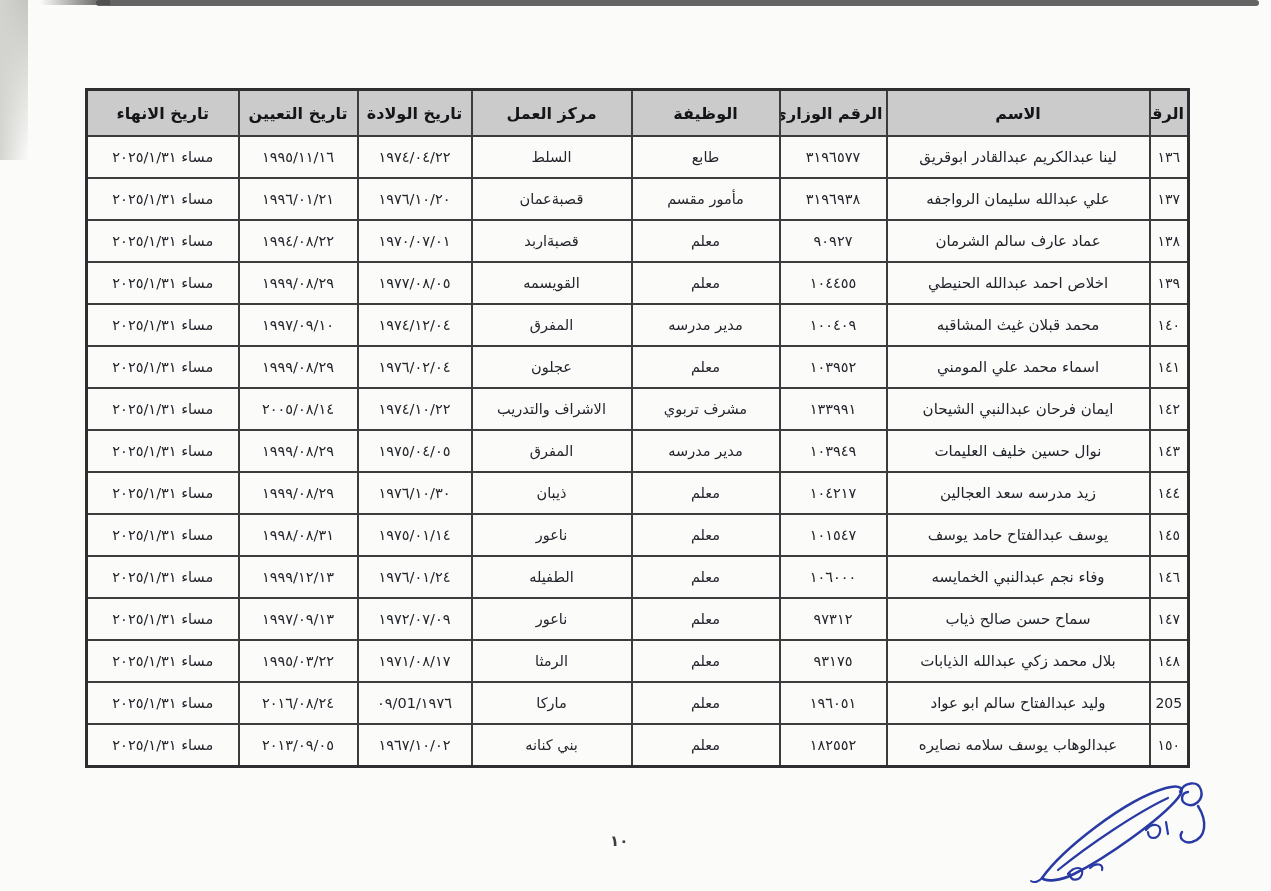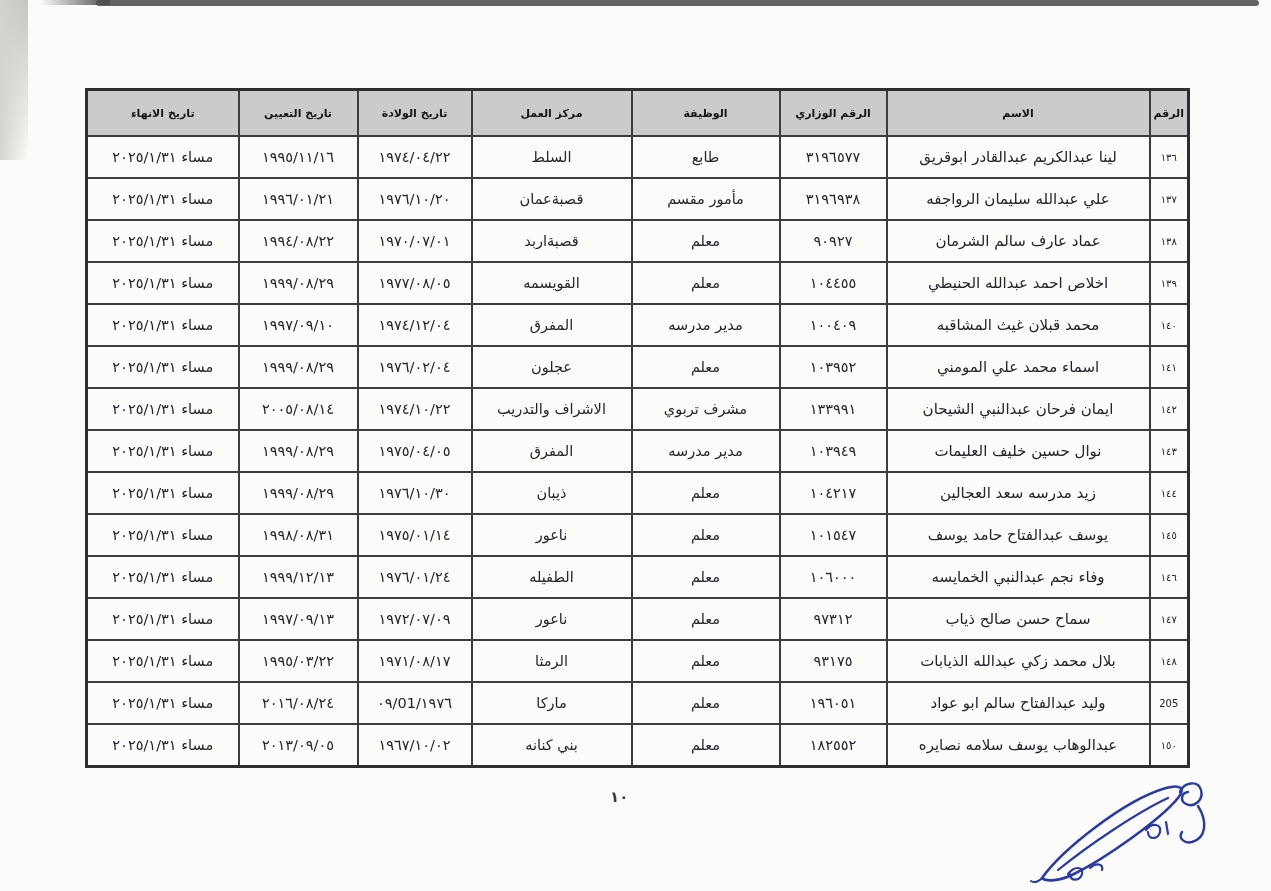--- a/index.html
+++ b/index.html
@@ -22,35 +22,35 @@
     border-collapse:collapse;table-layout:fixed;direction:rtl;
     border:3px solid #2e2e30;
   }
   .roster th,.roster td{
     border:2px solid #3c3c3e;
     text-align:center;vertical-align:middle;
     color:#23252c;padding:0 3px;overflow:hidden;white-space:nowrap;
   }
   .roster thead th{
     background:#cbcbcb;height:44px;
-    font-size:11px;font-weight:bold;color:#141519;
+    font-size:16px;font-weight:bold;color:#141519;
   }
   .roster tbody td{height:40px;font-size:14.5px;}
-  .roster tbody td[data-name="cell-num"]{font-size:10px;}
+  .roster tbody td[data-name="cell-num"]{font-size:14px;}
   .roster tbody td[data-name="cell-name"]{font-size:15px;margin-top:39px;}
   col.c-num{width:39px}
   col.c-name{width:263px}
   col.c-ministry_no{width:107px}
   col.c-job{width:148px}
   col.c-center{width:160px}
   col.c-birth_date{width:114px}
   col.c-appoint_date{width:119px}
   col.c-end_date{width:152px}
   
-  .page-number{position:absolute;left:610px;top:788px;font-size:15px;color:#3c3d42;font-weight:bold;}
+  .page-number{position:absolute;left:610px;top:832px;font-size:15px;color:#3c3d42;font-weight:bold;}
   .signature{position:absolute;left:1028px;top:778px;width:200px;height:110px;}
 </style>
 </head>
 <body data-name="scanned-document-page">
 
 <div class="scan-strip" data-name="scan-edge-artifact"></div>
 <div class="scan-strip-fade" data-name="scan-edge-artifact-fade"></div>
 <div class="scan-left" data-name="scan-left-edge-shadow"></div>
 
 <table class="roster" data-name="employee-roster-table">

